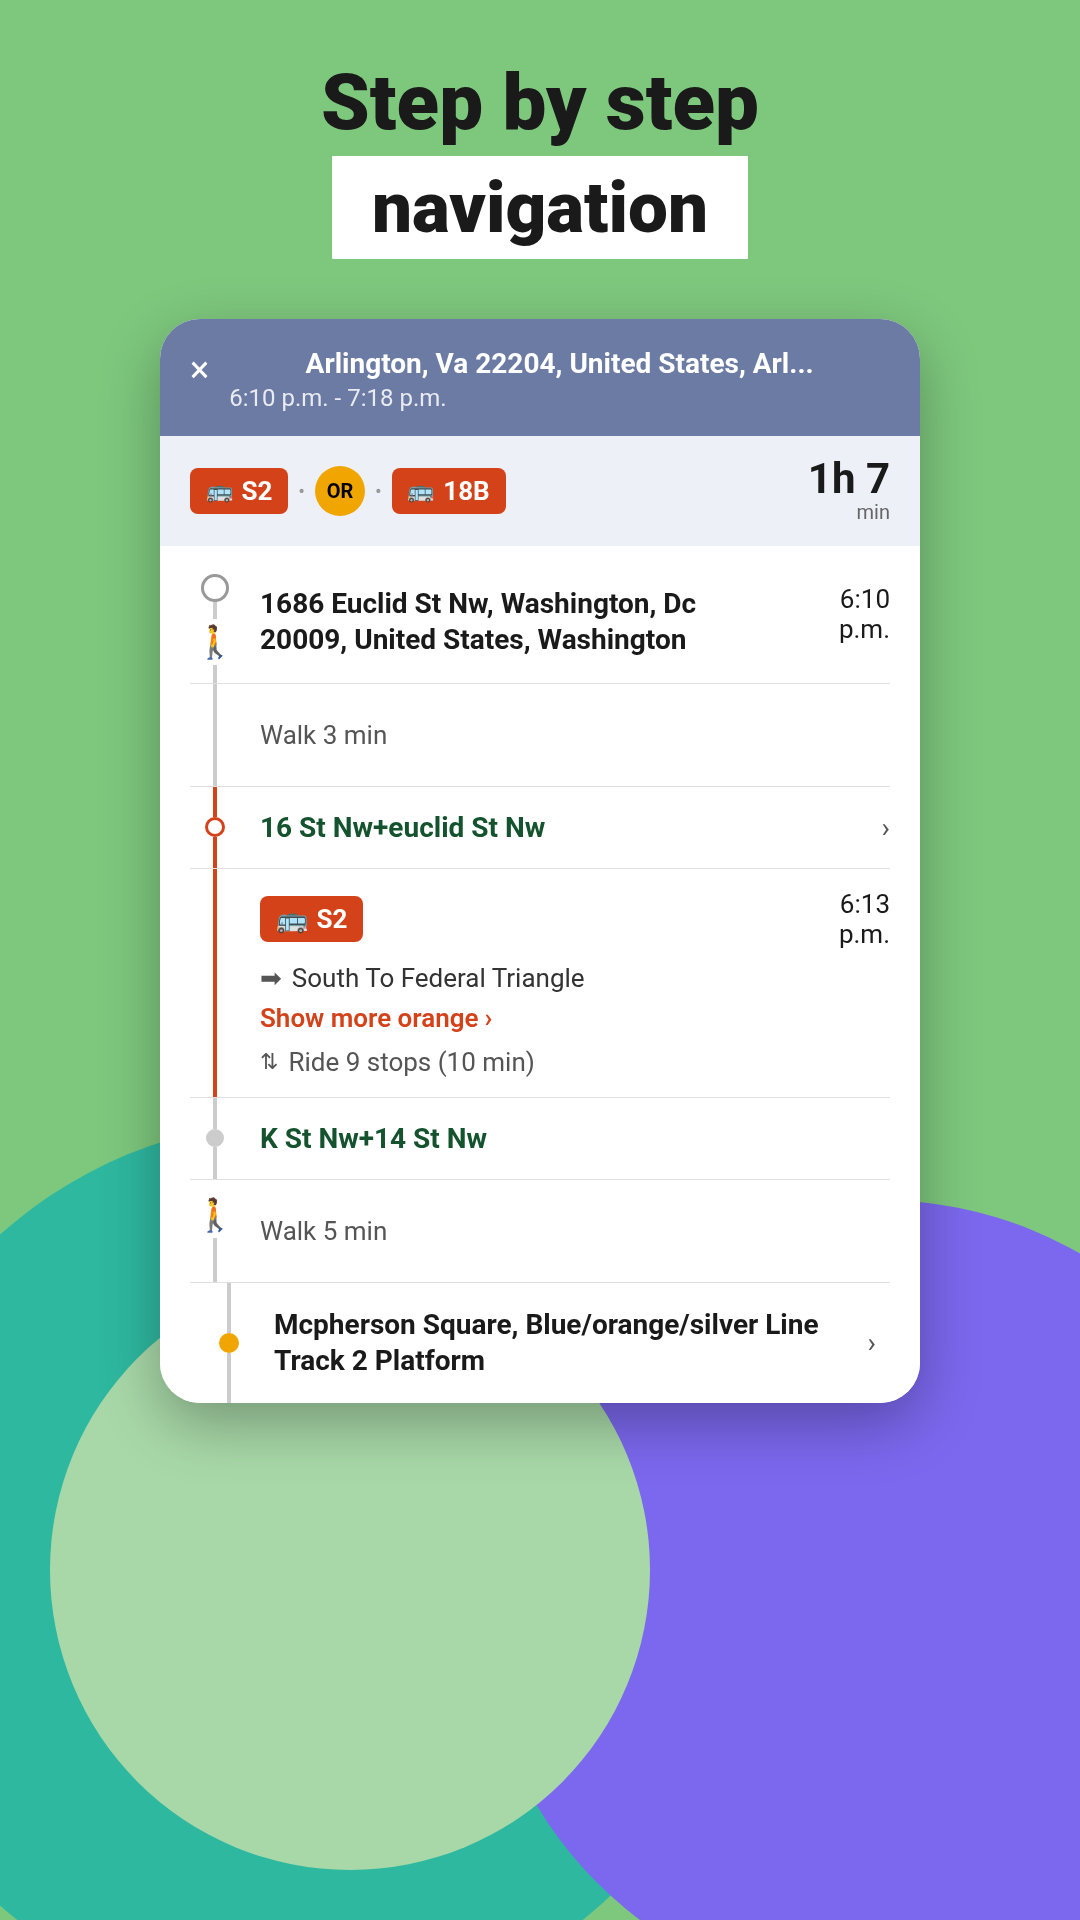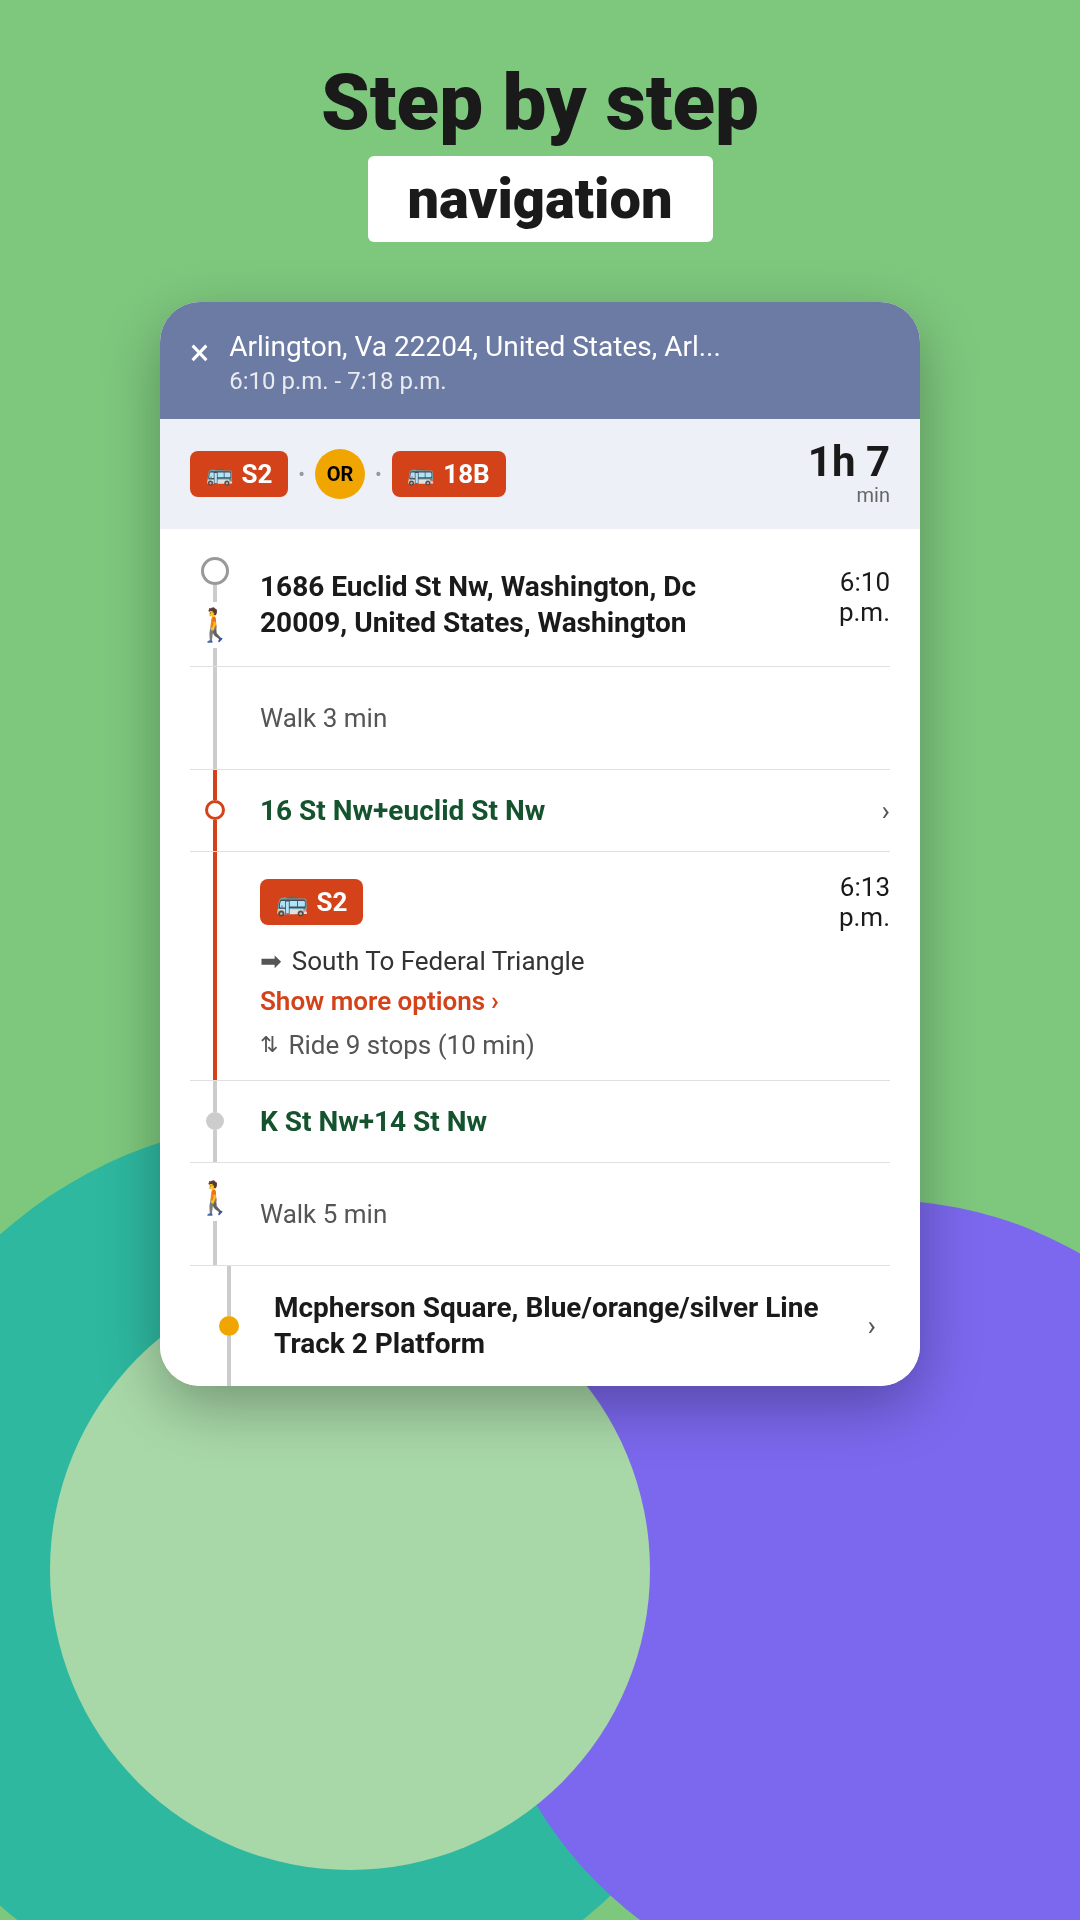--- a/index.html
+++ b/index.html
@@ -54,23 +54,23 @@
     .header-title {
       font-size: 78px;
       font-weight: 900;
       color: #1a1a1a;
       line-height: 1.1;
     }
     .header-highlight {
       display: inline-block;
       background: white;
       padding: 10px 40px;
-      border-radius: 6px;
+      border-radius: 1px;
       margin-top: 10px;
-      font-size: 56px;
+      font-size: 71px;
       font-weight: 900;
       color: #1a1a1a;
     }
 
     
     .phone-container {
       position: relative;
       z-index: 2;
       margin-top: 60px;
       width: 760px;
@@ -96,24 +96,25 @@
       cursor: pointer;
       margin-top: 2px;
       flex-shrink: 0;
     }
     .nav-header-text {
       flex: 1;
     }
     .nav-header-address {
       color: white;
       font-size: 28px;
-      font-weight: 400;
+      font-weight: 700;
       white-space: nowrap;
       overflow: hidden;
       text-overflow: ellipsis;
+      text-align: center;
     }
     .nav-header-time {
       color: rgba(255,255,255,0.85);
       font-size: 24px;
       margin-top: 4px;
     }
 
     
     .route-summary {
       background: #eef0f8;
@@ -451,21 +452,21 @@
               <span>🚌</span>
               <span>S2</span>
             </div>
             <div class="bus-time">6:13<br>p.m.</div>
           </div>
           <div class="direction-row">
             <span class="direction-icon">➡</span>
             <span class="direction-text">South To Federal Triangle</span>
           </div>
           <div class="show-more-link">
-            <span>Show more options</span>
+            <span>Show more orange</span>
             <span>›</span>
           </div>
           <div class="ride-info-row">
             <span class="ride-icon">⇅</span>
             <span class="ride-text">Ride 9 stops (10 min)</span>
           </div>
         </div>
       </div>
 
       <div class="divider"></div>

